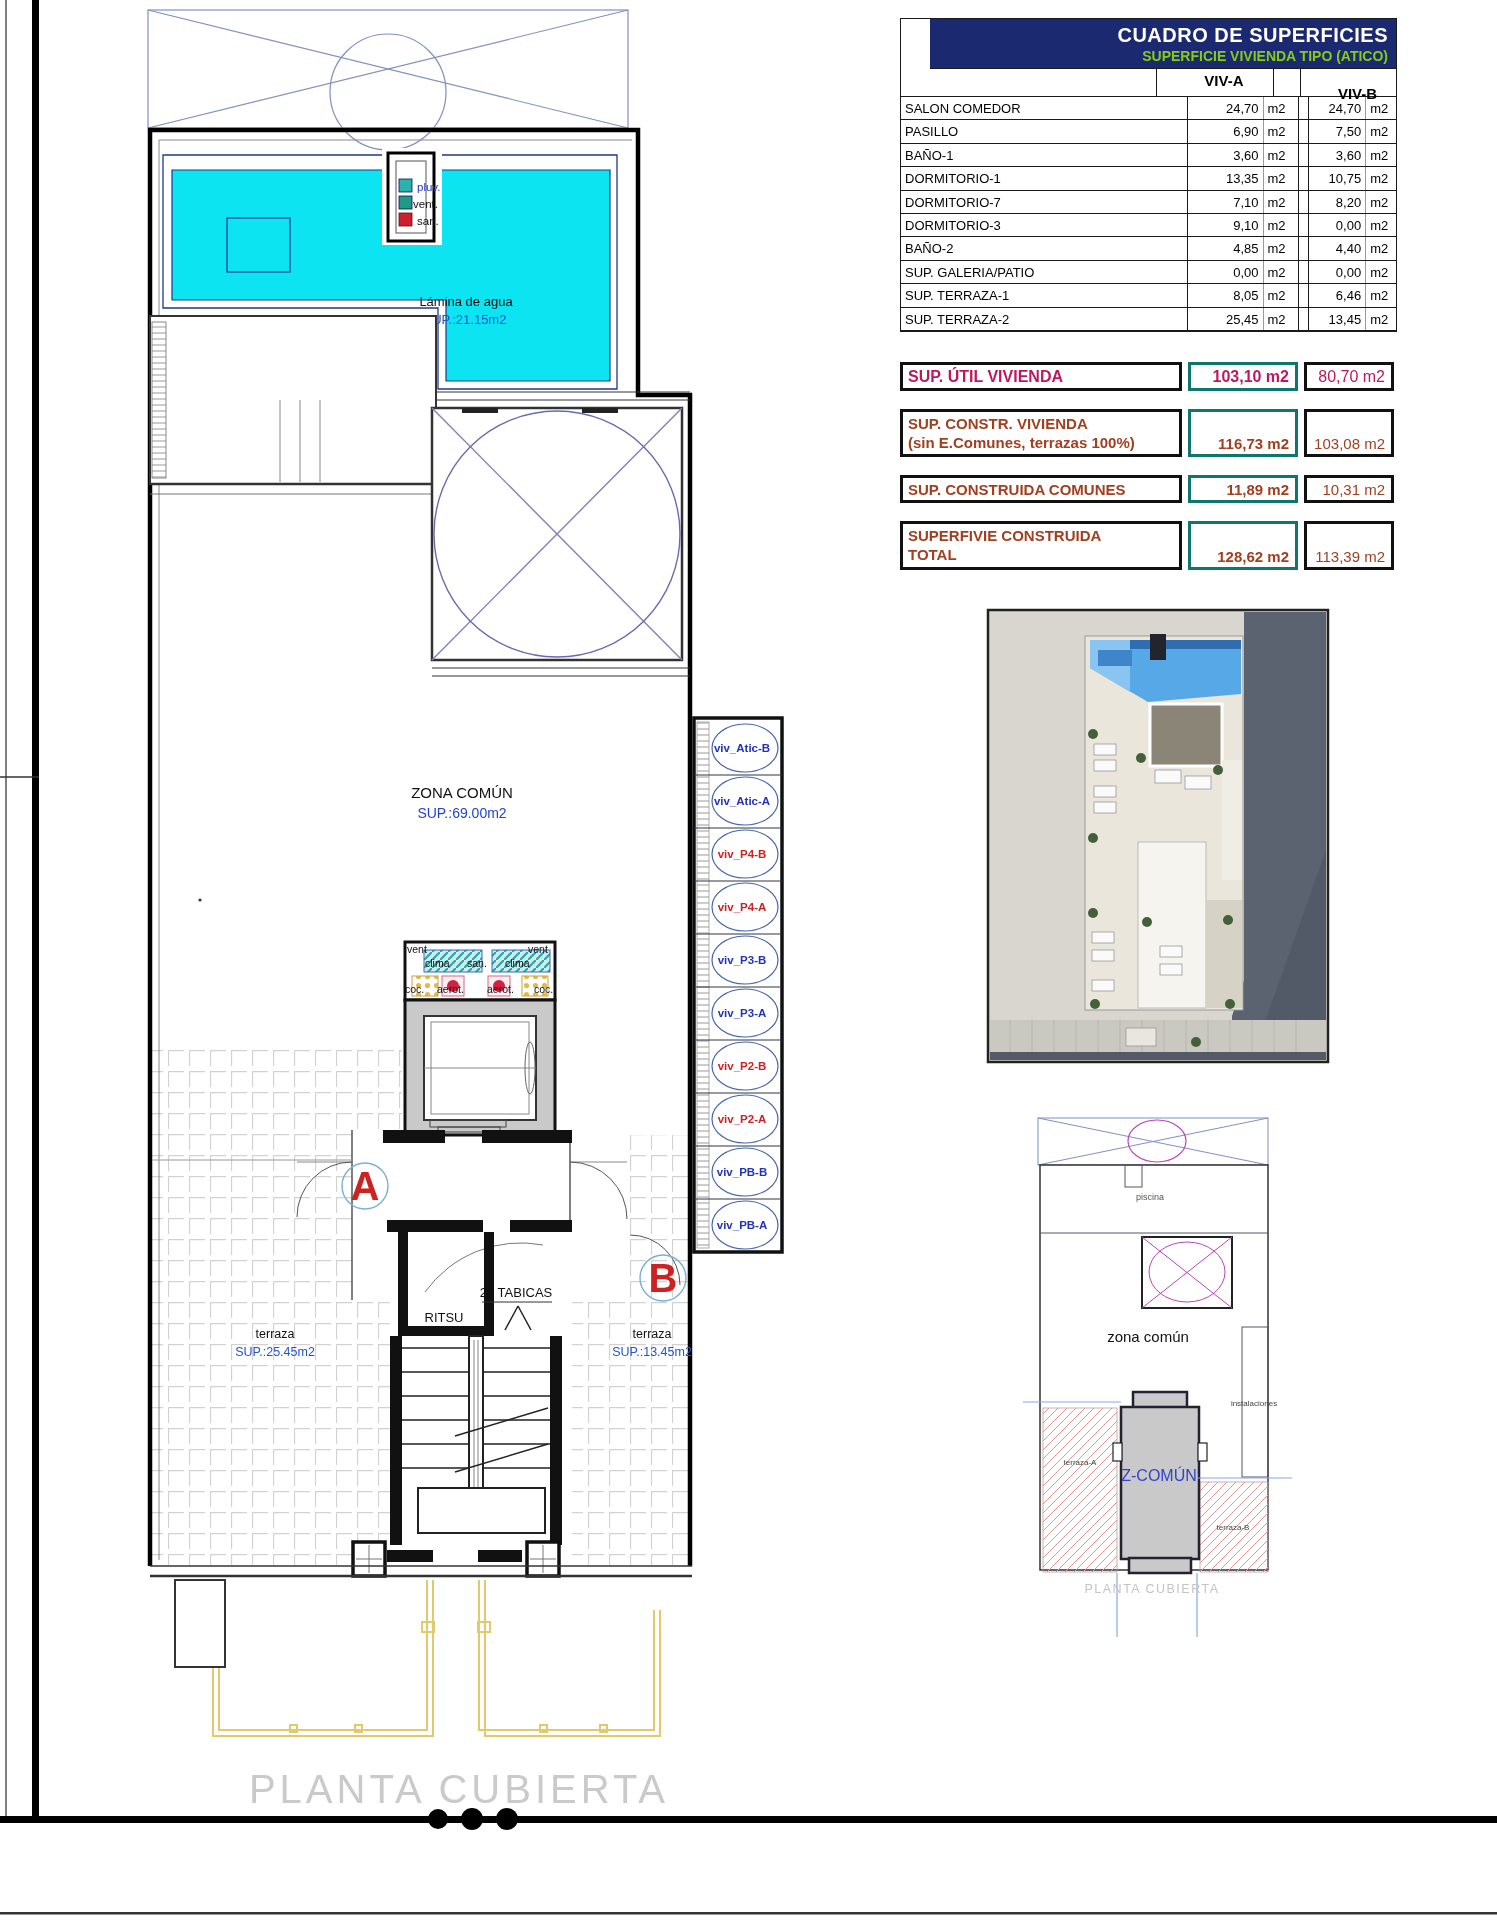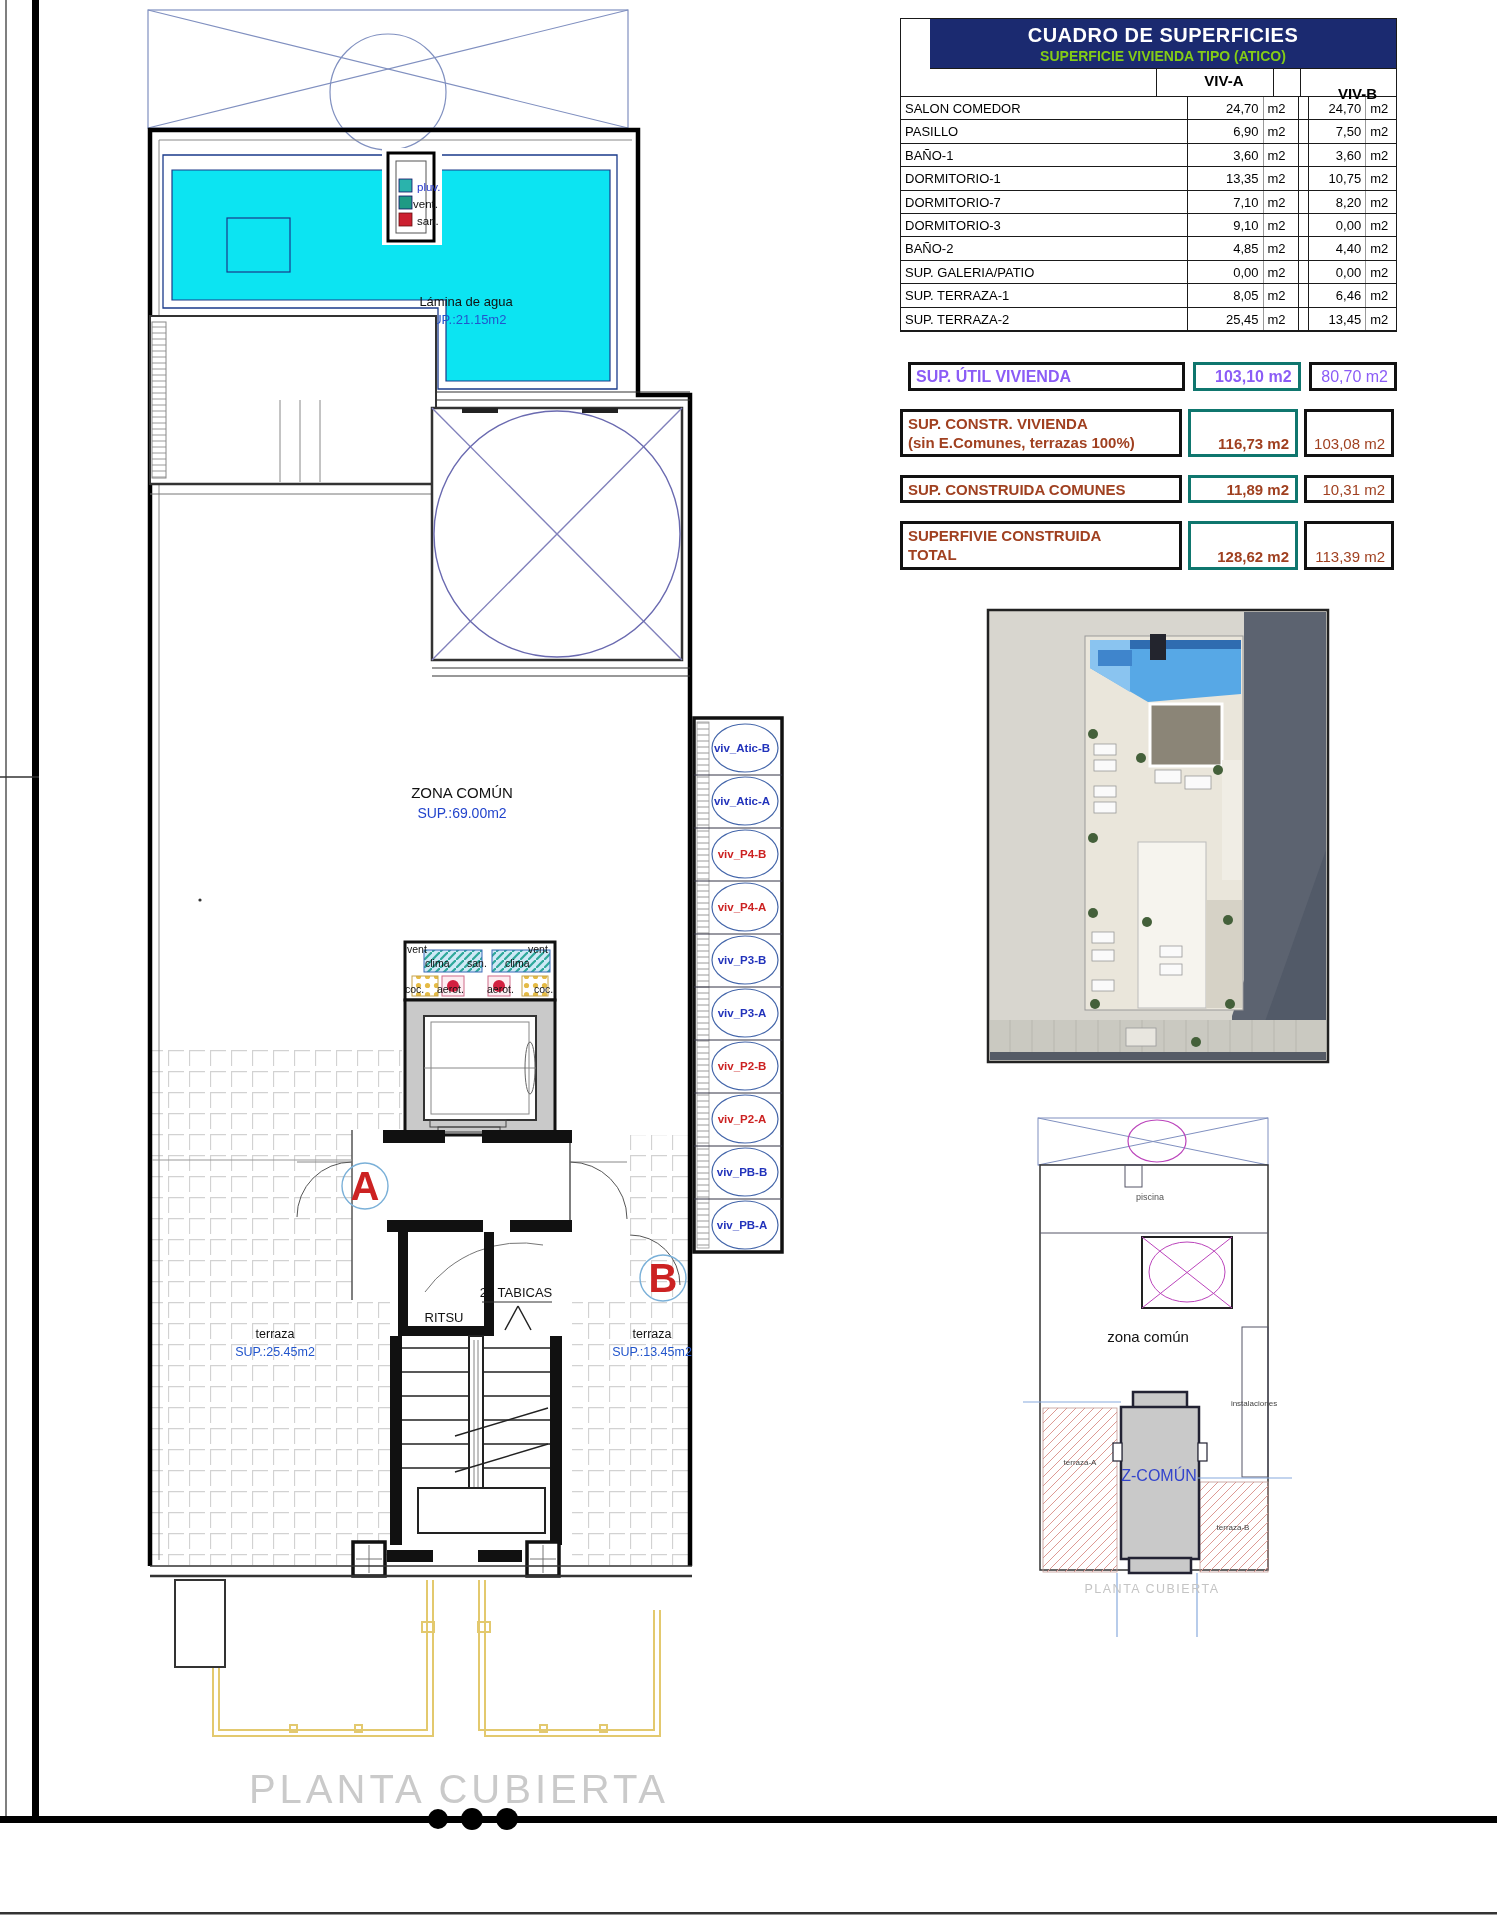--- a/index.html
+++ b/index.html
@@ -6,21 +6,21 @@
   .page{position:relative;width:1497px;height:1920px;background:#fff;overflow:hidden;
         font-family:"Liberation Sans",sans-serif;}
   svg{position:absolute;left:0;top:0;}
   svg text{font-family:"Liberation Sans",sans-serif;}
   .vblue{fill:#2233bb;font-weight:bold;}
   .vred{fill:#cc2222;font-weight:bold;}
 
   
   .area-table{position:absolute;left:900px;top:18px;width:497px;font-family:"Liberation Sans",sans-serif;}
   .tbl{border:1.6px solid #1a1a1a;box-sizing:border-box;background:#fff;}
-  .tbl-head{background:#1b2a70;text-align:center;padding:5px 2px 4px 2px;border-bottom:1.6px solid #1a1a1a;margin-left:29px;}
+  .tbl-head{background:#1b2a70;text-align:right;padding:5px 8px 4px 2px;border-bottom:1.6px solid #1a1a1a;margin-left:29px;}
   .tbl-head .t1{color:#ffffff;font-size:20px;font-weight:bold;letter-spacing:.5px;}
   .tbl-head .t2{color:#84cc16;font-size:14px;font-weight:bold;margin-top:1px;}
   .colrow,.drow{display:flex;box-sizing:border-box;}
   .colrow{height:28px;border-bottom:1.8px solid #1a1a1a;font-weight:bold;font-size:15px;gap:18px;}
   .drow{height:23.4px;border-bottom:1px solid #1a1a1a;font-size:13px;}
   .drow:last-child{border-bottom:1.4px solid #1a1a1a;}
   .c-label{width:288px;padding:4px 2px 0 4px;border-right:1px solid #1a1a1a;box-sizing:border-box;
            white-space:nowrap;overflow:hidden;}
   .c-anum{width:76px;text-align:right;padding:4px 4px 0 0;border-right:1px solid #9a9a9a;box-sizing:border-box;}
   .c-aunit{width:36px;padding:4px 0 0 4px;border-right:1px solid #1a1a1a;box-sizing:border-box;}
@@ -30,21 +30,21 @@
   .c-ha{width:112px;text-align:center;padding-top:3px;border-right:1px solid #1a1a1a;box-sizing:border-box;}
   .c-hb{width:87px;text-align:center;padding-top:16px;box-sizing:border-box;}
   .hl-row{display:flex;margin-top:30px;}
   .hl-row.g1{margin-top:30px;}
   .hl-row.g2{margin-top:18px;}
   .hl-label{width:282px;border:3px solid #111;box-sizing:border-box;padding:3px 4px 2px 5px;font-weight:bold;}
   .hl-a{width:110px;border:3px solid #0f766e;box-sizing:border-box;margin-left:6px;padding:3px 6px 2px 2px;
         font-weight:bold;display:flex;flex-direction:column;justify-content:flex-end;align-items:flex-end;}
   .hl-b{width:90px;border:3px solid #111;box-sizing:border-box;margin-left:6px;padding:3px 6px 2px 2px;
         font-weight:normal;display:flex;flex-direction:column;justify-content:flex-end;align-items:flex-end;}
-  .blue{color:#8b5cf6;font-size:16px;margin-left:8px;}
+  .blue{color:#be185d;font-size:16px;}
   .brown{color:#a04020;font-size:15px;}
   .hl-label.two{line-height:1.25;}
 
   
   .footer-title{position:absolute;left:1018px;top:1834px;font-size:36px;font-weight:bold;color:#1818cc;
                 letter-spacing:1px;white-space:nowrap;}
 </style>
 </head>
 <body>
 

